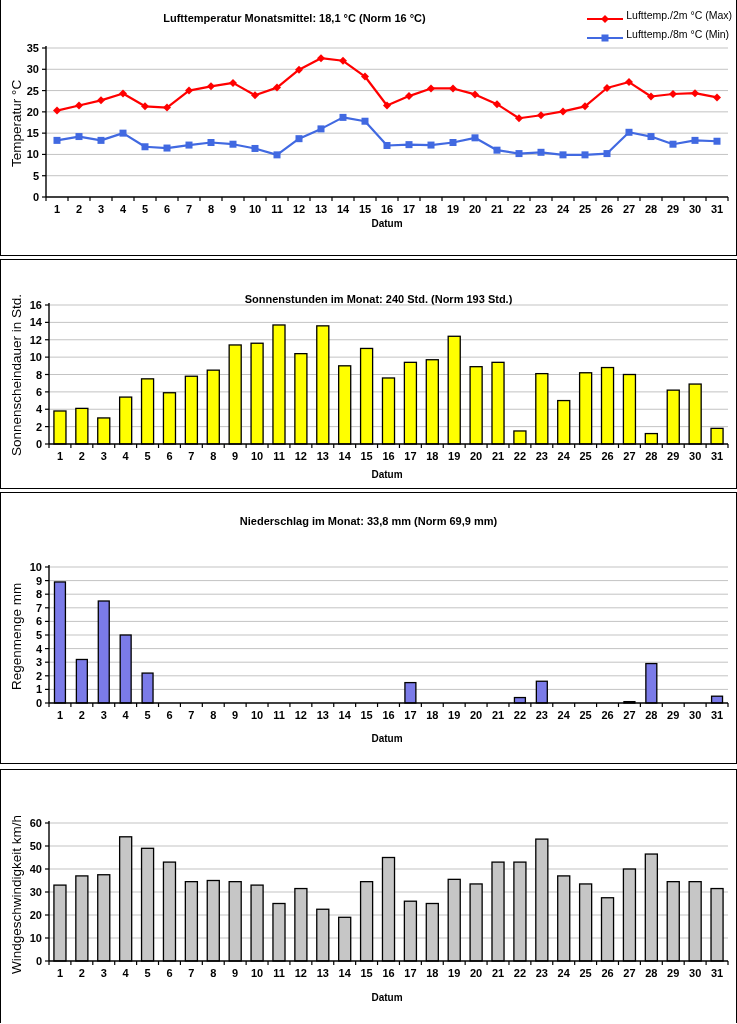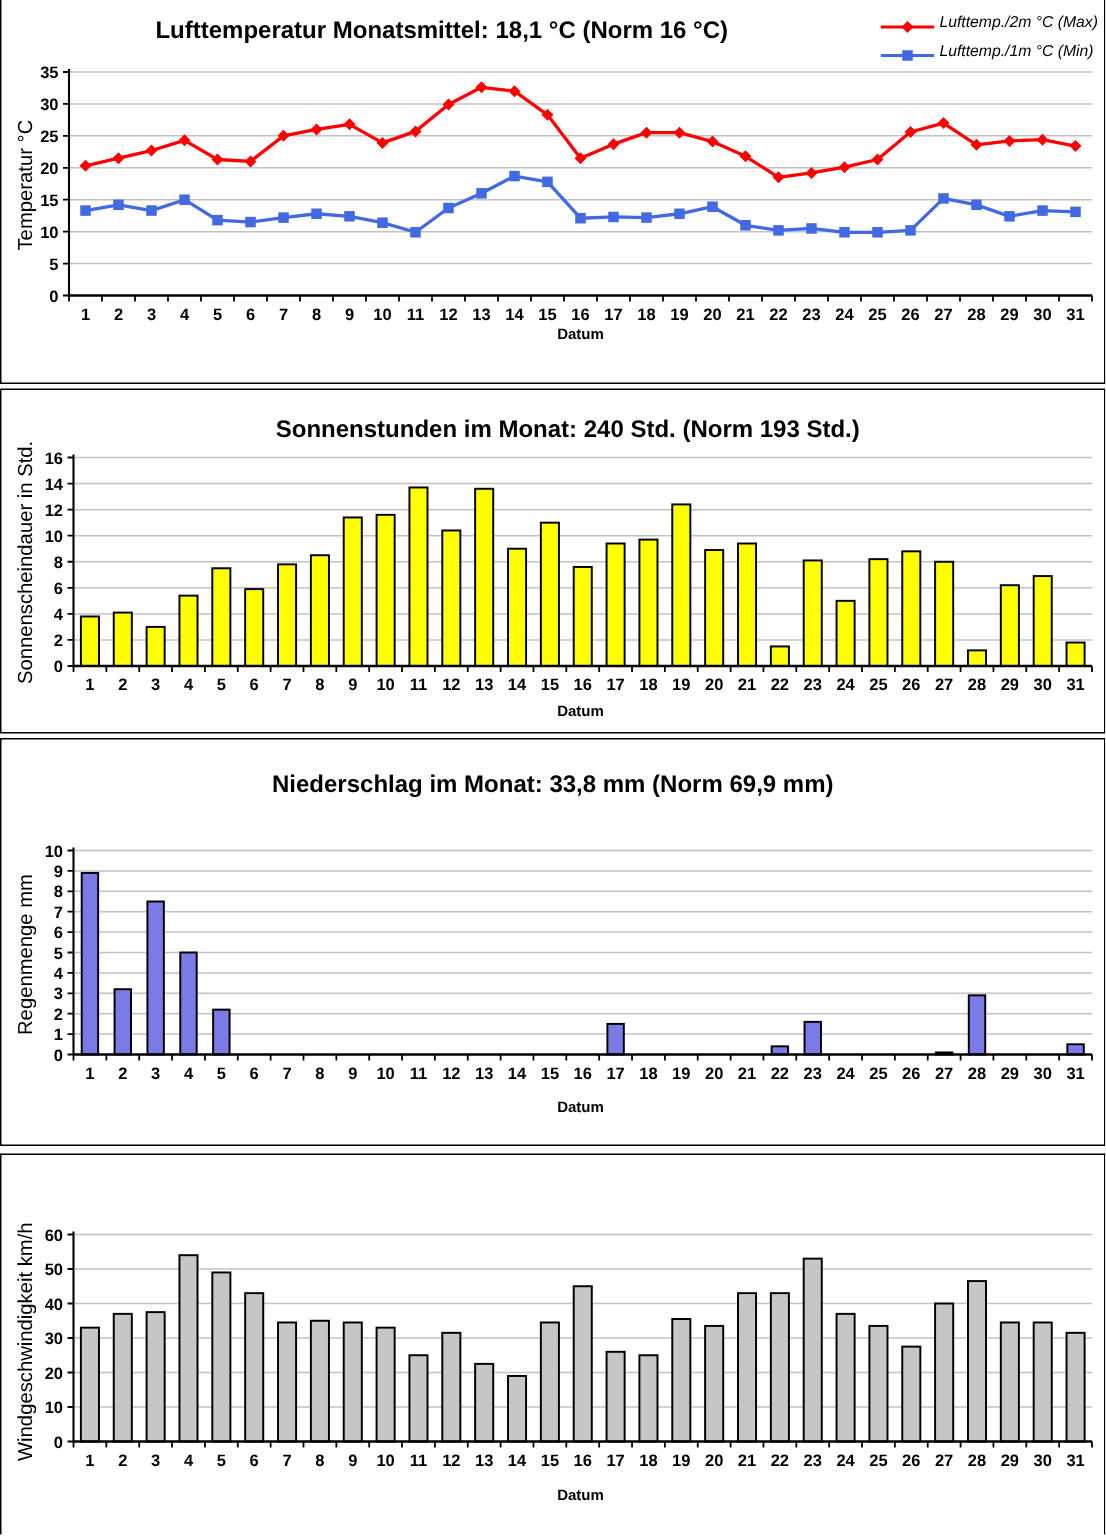--- a/index.html
+++ b/index.html
@@ -11,24 +11,24 @@
   .chart-box {
     position:relative; width:735px; background:#fff;
     border:1px solid #000; box-sizing:content-box;
   }
   .box-0 { height:255px; border-top:none; margin-bottom:3px; }
   .box-1 { height:228px; margin-bottom:3px; }
   .box-2 { height:270px; margin-bottom:5px;text-decoration:underline; }
   .box-3 { height:253px; border-bottom:none; }
   .chart-title {
     position:absolute; left:0; right:0; text-align:center;
-    font-weight:bold; font-size:16px; white-space:nowrap;
+    font-weight:bold; font-size:11px; white-space:nowrap;
   }
   .t-0 { top:12px; right:148px; }
-  .t-1 { top:18px;padding-left:20px; }
+  .t-1 { top:33px;padding-left:20px; }
   .t-2 { top:22px; }
   .t-3 { top:21px; }
   .plot { position:absolute; left:0; top:0; width:735px; }
   .plot text { font-family:"Liberation Sans", sans-serif; font-weight:bold; font-size:11px; fill:#000; }
   .ylabel {
     position:absolute; writing-mode:vertical-rl; transform:rotate(180deg);
     text-align:center; font-size:13.5px; white-space:nowrap;
   }
   .yl-0 { left:8px; top:48px;  height:150px; }
   .yl-1 { left:8px; top:32px;  height:165px; }
@@ -37,21 +37,21 @@
   .xlabel {
     position:absolute; left:45px; right:8px; text-align:center;
     font-weight:bold; font-size:10px;
   }
   .xl-0 { top:218px; }
   .xl-1 { top:209px; }
   .xl-2 { top:240px; }
   .xl-3 { top:222px; }
   .legend { position:absolute; top:5px; right:4px; }
   .legend-item { display:flex; align-items:center; height:19px; }
-  .legend-label { font-size:10.5px; white-space:nowrap;font-style:italic; }
+  .legend-label { font-size:10.5px; white-space:nowrap; }
   .lmark { display:inline-block; width:36px; height:10px; margin-right:3px; }
 </style>
 </head>
 <body>
 
 <div class="page">
 
   <section class="chart-box box-0">
     <div class="chart-title t-0">Lufttemperatur Monatsmittel: 18,1 °C (Norm 16 °C)</div>
     <div class="legend">
@@ -60,21 +60,21 @@
               <line x1="0" y1="5" x2="36" y2="5" stroke="#FF0000" stroke-width="2"></line>
               <path d="M 18 1 L 22 5 L 18 9 L 14 5 Z" fill="#FF0000"></path>
             </svg></span>
         <span class="legend-label">Lufttemp./2m °C (Max)</span>
       </div>
       <div class="legend-item">
         <span class="lmark"><svg width="36" height="10">
               <line x1="0" y1="5" x2="36" y2="5" stroke="#4169E1" stroke-width="2"></line>
               <rect x="14.5" y="1.5" width="7" height="7" fill="#4169E1"></rect>
             </svg></span>
-        <span class="legend-label">Lufttemp./1m °C (Min)</span>
+        <span class="legend-label">Lufttemp./8m °C (Min)</span>
       </div>
     </div>
     <div class="ylabel yl-0">Temperatur °C</div>
     <svg class="plot" viewBox="0 0 735 255" width="735" height="255">
         <line x1="45" y1="175.71428571428572" x2="727" y2="175.71428571428572" stroke="#C3C3C3" stroke-width="1"></line>
         <line x1="45" y1="154.42857142857144" x2="727" y2="154.42857142857144" stroke="#C3C3C3" stroke-width="1"></line>
         <line x1="45" y1="133.14285714285714" x2="727" y2="133.14285714285714" stroke="#C3C3C3" stroke-width="1"></line>
         <line x1="45" y1="111.85714285714286" x2="727" y2="111.85714285714286" stroke="#C3C3C3" stroke-width="1"></line>
         <line x1="45" y1="90.57142857142857" x2="727" y2="90.57142857142857" stroke="#C3C3C3" stroke-width="1"></line>
         <line x1="45" y1="69.28571428571429" x2="727" y2="69.28571428571429" stroke="#C3C3C3" stroke-width="1"></line>

